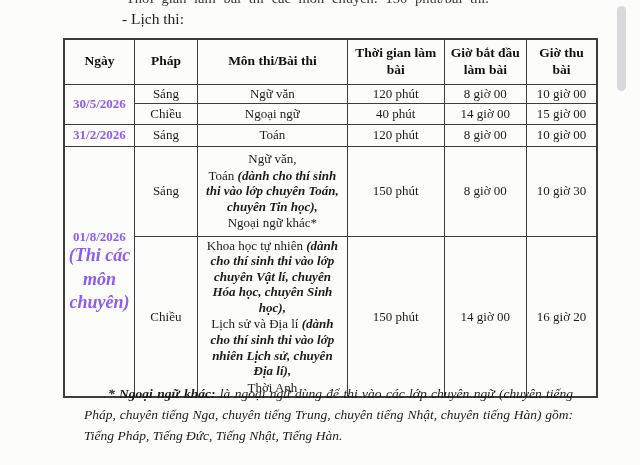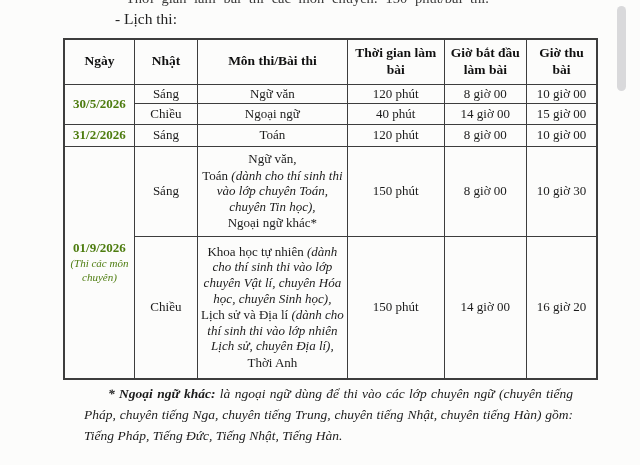--- a/index.html
+++ b/index.html
@@ -6,21 +6,21 @@
   body{
     width:640px;height:465px;position:relative;overflow:hidden;
     background:#fcfcfb;color:#1b1b1b;
     font-family:"Liberation Serif","DejaVu Serif",serif;
   }
   .top-clip{
     position:absolute;top:-10px;left:126px;font-size:14.5px;color:#3a3a3a;
     white-space:nowrap;word-spacing:4px;
   }
   .section-label{
-    position:absolute;top:10px;left:115px;font-size:15.5px;color:#222;text-align:right;
+    position:absolute;top:10px;left:122px;font-size:15.5px;color:#222;text-align:right;
   }
   table.schedule{
     position:absolute;left:63px;top:38px;width:535px;
     border-collapse:collapse;table-layout:fixed;
     border:2px solid #3d3d3d;
     padding-left:14px;
   }
   table.schedule th, table.schedule td{
     border:1px solid #3d3d3d;
     text-align:center;vertical-align:middle;
@@ -28,23 +28,23 @@
     overflow:hidden;
   }
   table.schedule th{font-weight:bold;font-size:13.5px;line-height:1.25;color:#101010;}
   .c1{width:69px}.c2{width:62px}.c3{width:147px}.c4{width:95px}.c5{width:81px}.c6{width:69px}
   tr.hrow{height:45px}
   tr.r1{height:19px}
   tr.r2{height:21px}
   tr.r3{height:22px}
   tr.r4{height:90px}
   tr.r5{height:143px}
-  .it{font-style:italic;}
-  td.datecell{font-weight:bold;font-size:13.5px;color:#4d7c0f;}
-  td.datecell .note{font-weight:normal;font-style:italic;font-size:11px;line-height:1.3;}
+  .it{font-style:italic;font-weight:bold;}
+  td.datecell{font-weight:bold;font-size:13.5px;color:#8b5cf6;}
+  td.datecell .note{font-weight:bold;font-style:italic;font-size:18px;line-height:1.3;}
   td.multiline{font-size:12px;line-height:1.28;padding:2px 4px;}
   td.multiline .part{margin:1px 0;}
   .footnote{
     position:absolute;left:84px;top:384px;width:489px;
     font-size:13.5px;font-style:italic;line-height:1.55;
     text-align:justify;text-indent:24px;color:#1b1b1b;
   }
   .footnote .lead{font-weight:bold;margin-top:8px;}
   .scrollbar-thumb{
     position:absolute;left:617px;top:6px;width:9px;height:85px;
@@ -63,21 +63,21 @@
     <col class="c1">
       <col class="c2">
       <col class="c3">
       <col class="c4">
       <col class="c5">
       <col class="c6">
   </colgroup>
   <tbody>
       <tr class="hrow">
     <th>Ngày</th>
-    <th>Nhật</th>
+    <th>Pháp</th>
     <th>Môn thi/Bài thi</th>
     <th>Thời gian làm bài</th>
     <th>Giờ bắt đầu làm bài</th>
     <th>Giờ thu bài</th>
   </tr>
   <tr class="r1">
     <td class="datecell" rowspan="2">30/5/2026</td>
     <td>Sáng</td>
     <td>Ngữ văn</td>
     <td>120 phút</td>
@@ -94,21 +94,21 @@
   <tr class="r3">
     <td class="datecell">31/2/2026</td>
     <td>Sáng</td>
     <td>Toán</td>
     <td>120 phút</td>
     <td>8 giờ 00</td>
     <td>10 giờ 00</td>
   </tr>
   <tr class="r4">
     <td class="datecell" rowspan="2">
-      <div>01/9/2026</div>
+      <div>01/8/2026</div>
       <div class="note">(Thi các môn chuyên)</div>
     </td>
     <td>Sáng</td>
     <td class="multiline">
       <div class="part">Ngữ văn,</div>
       <div class="part"><span>Toán </span><span class="it">(dành cho thí sinh thi vào lớp chuyên Toán, chuyên Tin học),</span></div>
       <div class="part">Ngoại ngữ khác*</div>
     </td>
     <td>150 phút</td>
     <td>8 giờ 00</td>

